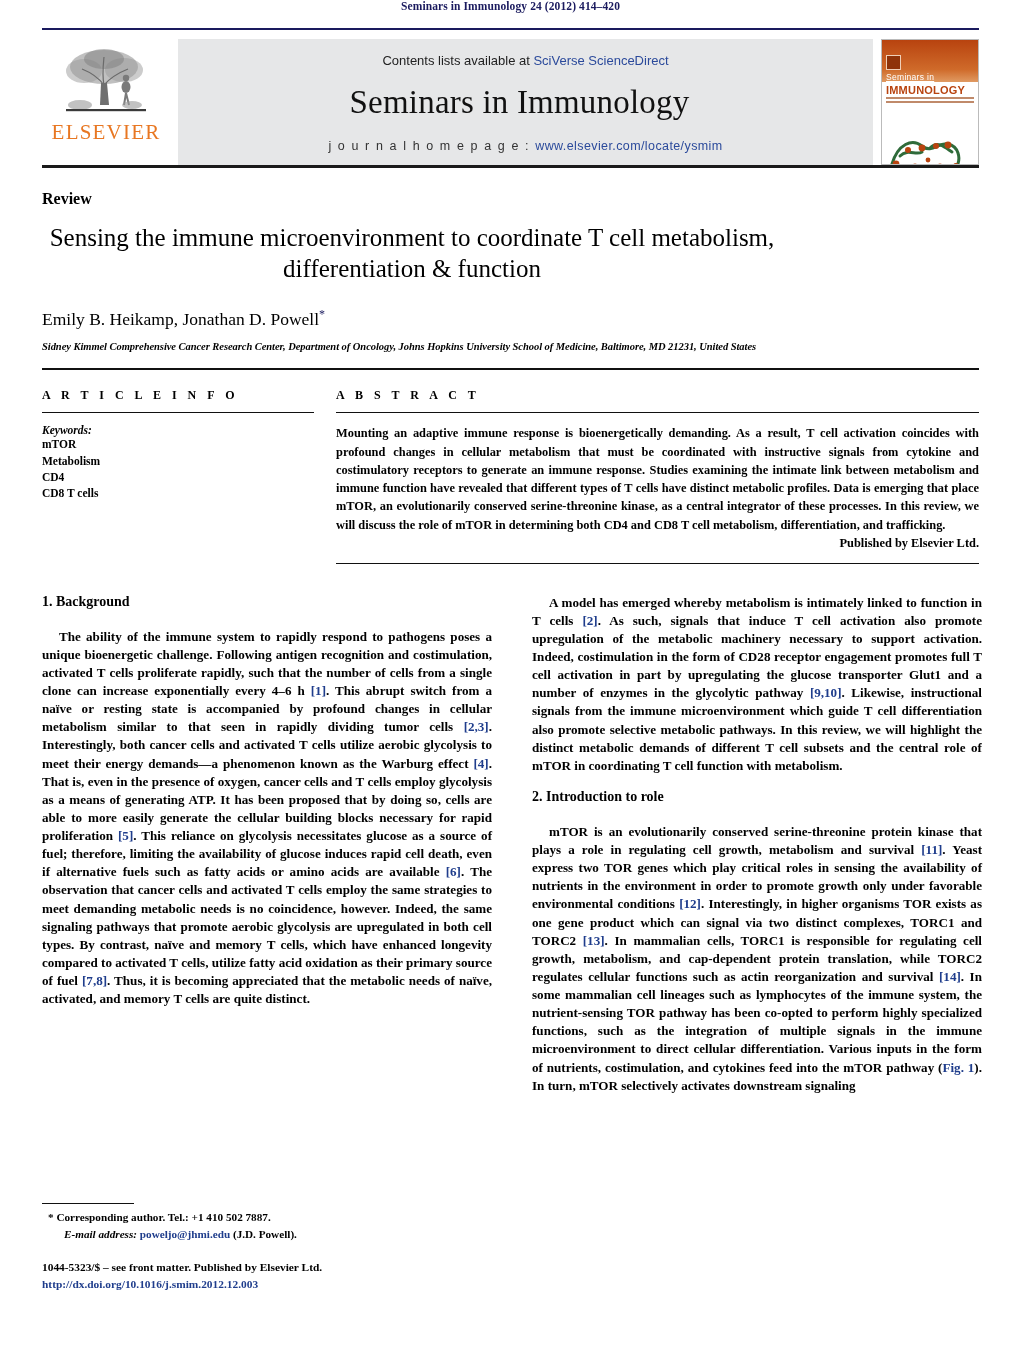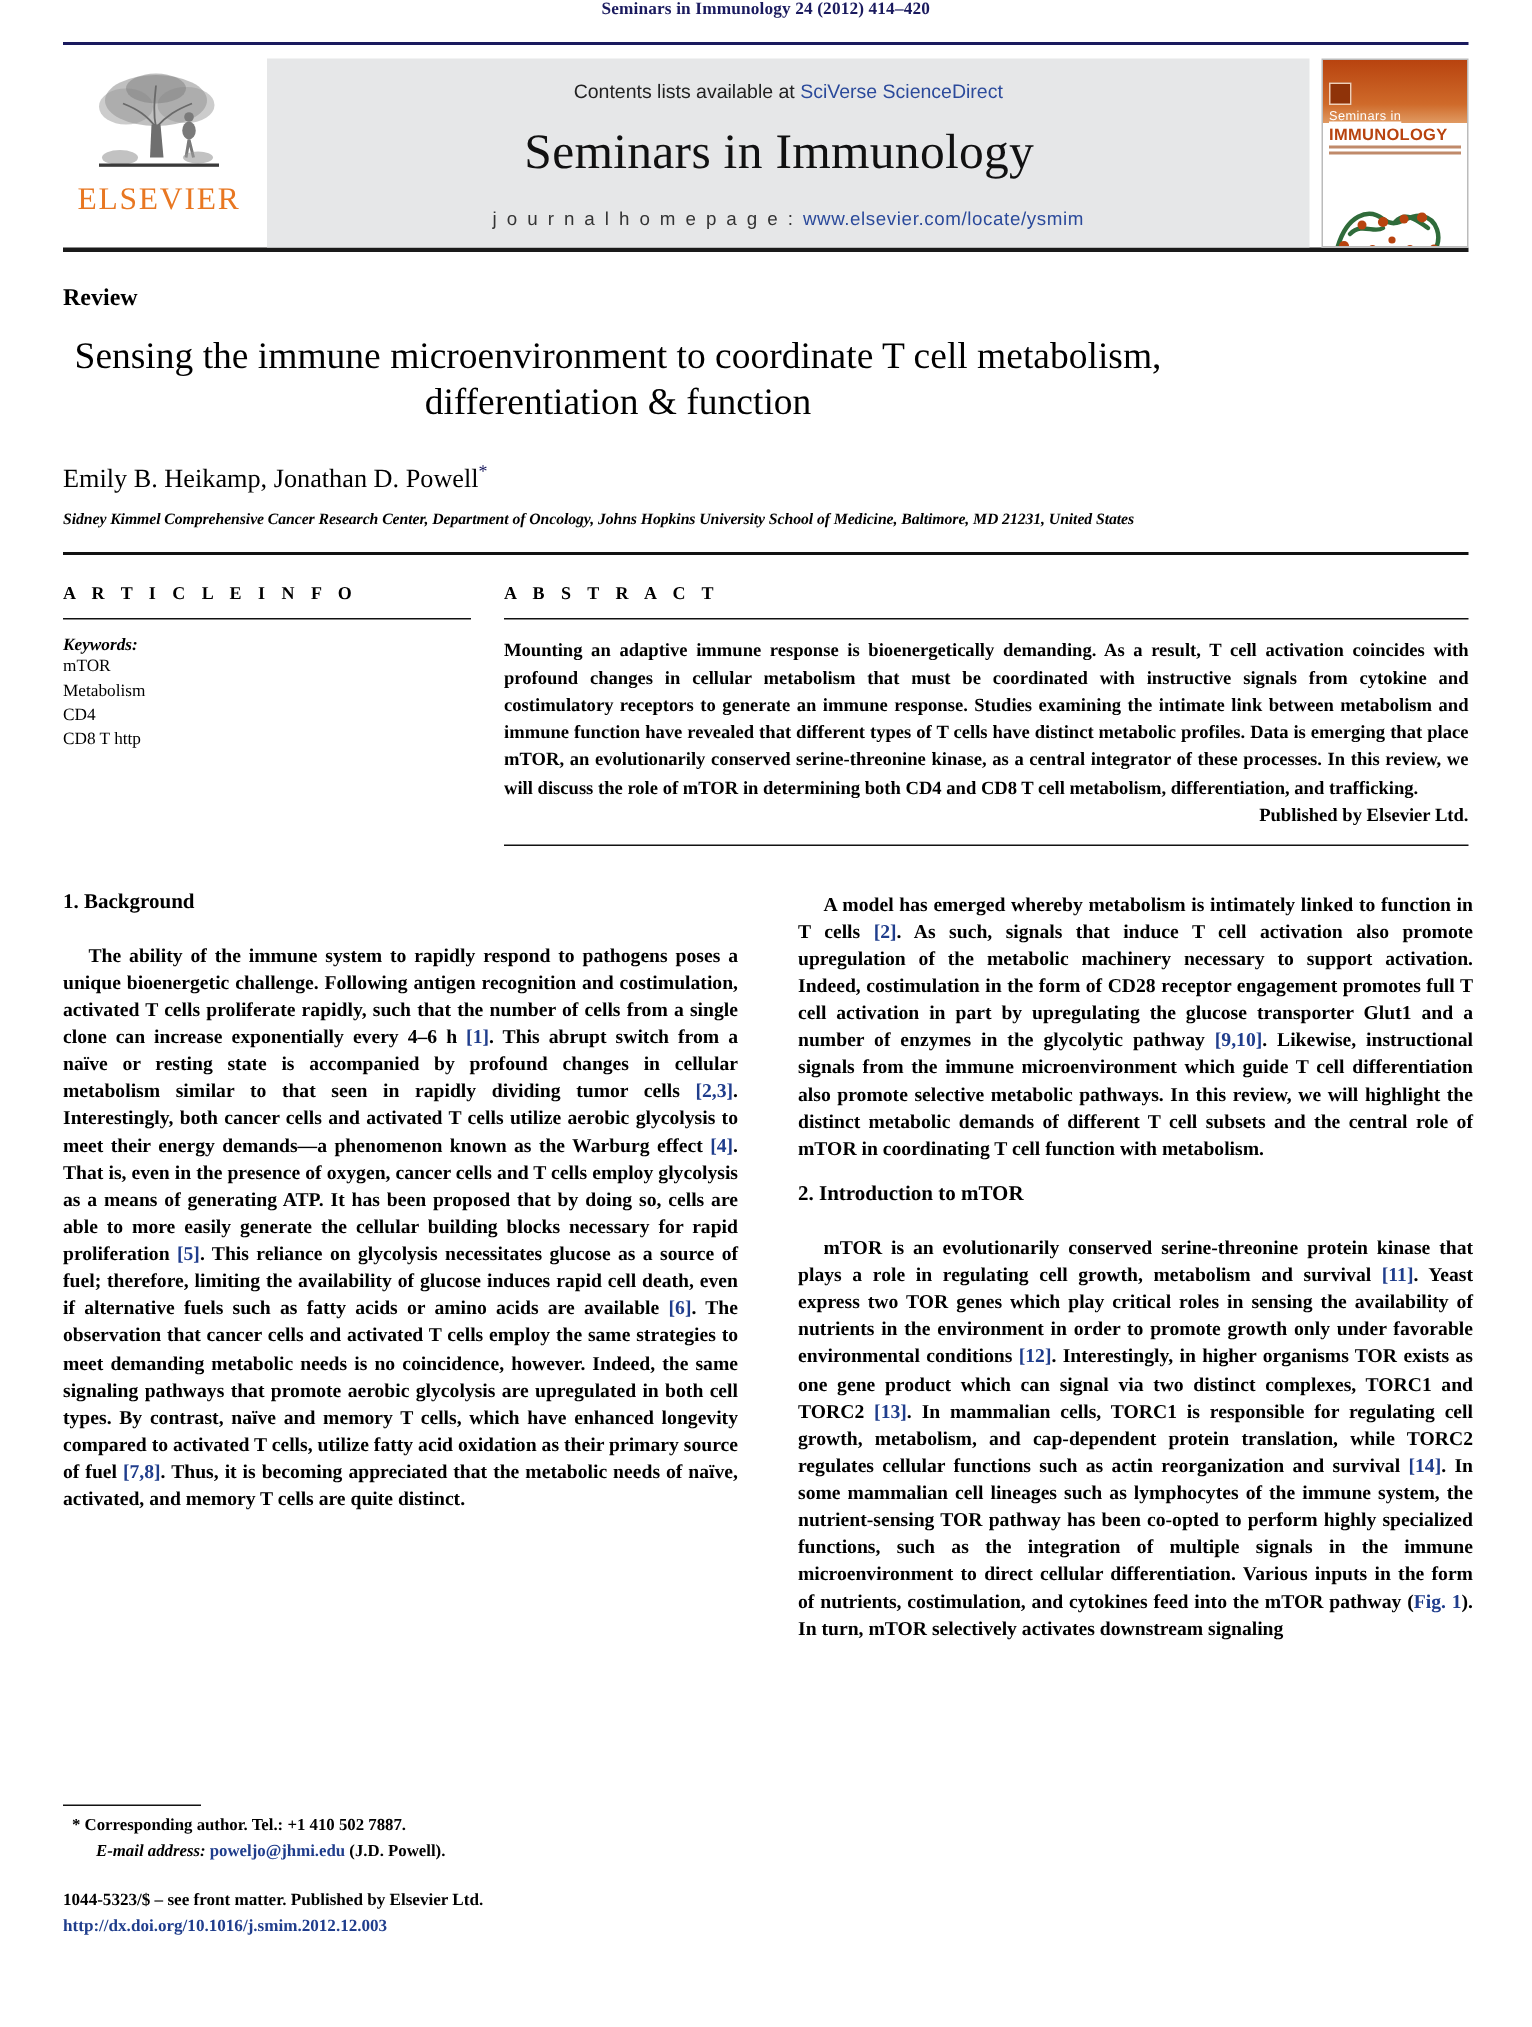--- a/index.html
+++ b/index.html
@@ -185,21 +185,21 @@
   .col-abs  { flex: 1 1 auto; padding-left: 22px; }
   .sec-head {
     font-family: "Liberation Serif", serif;
     font-size: 12px;
     font-weight: bold;
     letter-spacing: 4px;
     margin-bottom: 9px;
   }
   .thin-rule { border-top: 1.6px solid #111; margin-bottom: 11px; }
   .kw-title { font-size: 11.5px; font-style: italic; font-weight: bold; }
-  .kw-list { font-size: 11.5px; font-weight: normal; line-height: 1.42; }
+  .kw-list { font-size: 11.5px; font-weight: bold; line-height: 1.42; }
   .abs-body {
     font-size: 12.4px;
     font-weight: bold;
     line-height: 1.47;
     text-align: justify;
   }
   .abs-pub {
     font-size: 12.4px;
     font-weight: bold;
     text-align: right;
@@ -361,21 +361,21 @@
 
   <div class="info-abstract">
     <div class="col-info">
       <div class="sec-head">A R T I C L E   I N F O</div>
       <div class="thin-rule"></div>
       <div class="kw-title">Keywords:</div>
       <div class="kw-list">
         <div>mTOR</div>
         <div>Metabolism</div>
         <div>CD4</div>
-        <div>CD8 T http</div>
+        <div>CD8 T cells</div>
       </div>
     </div>
     <div class="col-abs">
       <div class="sec-head">A B S T R A C T</div>
       <div class="thin-rule"></div>
       <div class="abs-body">Mounting an adaptive immune response is bioenergetically demanding. As a result, T cell activation coincides with profound changes in cellular metabolism that must be coordinated with instructive signals from cytokine and costimulatory receptors to generate an immune response. Studies examining the intimate link between metabolism and immune function have revealed that different types of T cells have distinct metabolic profiles. Data is emerging that place mTOR, an evolutionarily conserved serine-threonine kinase, as a central integrator of these processes. In this review, we will discuss the role of mTOR in determining both CD4 and CD8 T cell metabolism, differentiation, and trafficking.</div>
       <div class="abs-pub">Published by Elsevier Ltd.</div>
       <div class="abs-bottom-rule"></div>
     </div>
   </div>
@@ -386,21 +386,21 @@
         <span>1.</span>
         <span>Background</span>
       </div>
       <p class="para">The ability of the immune system to rapidly respond to pathogens poses a unique bioenergetic challenge. Following antigen recognition and costimulation, activated T cells proliferate rapidly, such that the number of cells from a single clone can increase exponentially every 4–6 h <span class="ref" style="color:#1f3d8c">[1]</span>. This abrupt switch from a naïve or resting state is accompanied by profound changes in cellular metabolism similar to that seen in rapidly dividing tumor cells <span class="ref" style="color:#1f3d8c">[2,3]</span>. Interestingly, both cancer cells and activated T cells utilize aerobic glycolysis to meet their energy demands—a phenomenon known as the Warburg effect <span class="ref" style="color:#1f3d8c">[4]</span>. That is, even in the presence of oxygen, cancer cells and T cells employ glycolysis as a means of generating ATP. It has been proposed that by doing so, cells are able to more easily generate the cellular building blocks necessary for rapid proliferation <span class="ref" style="color:#1f3d8c">[5]</span>. This reliance on glycolysis necessitates glucose as a source of fuel; therefore, limiting the availability of glucose induces rapid cell death, even if alternative fuels such as fatty acids or amino acids are available <span class="ref" style="color:#1f3d8c">[6]</span>. The observation that cancer cells and activated T cells employ the same strategies to meet demanding metabolic needs is no coincidence, however. Indeed, the same signaling pathways that promote aerobic glycolysis are upregulated in both cell types. By contrast, naïve and memory T cells, which have enhanced longevity compared to activated T cells, utilize fatty acid oxidation as their primary source of fuel <span class="ref" style="color:#1f3d8c">[7,8]</span>. Thus, it is becoming appreciated that the metabolic needs of naïve, activated, and memory T cells are quite distinct.</p>
     </div>
 
     <div class="bcol">
       <p class="para">A model has emerged whereby metabolism is intimately linked to function in T cells <span class="ref" style="color:#1f3d8c">[2]</span>. As such, signals that induce T cell activation also promote upregulation of the metabolic machinery necessary to support activation. Indeed, costimulation in the form of CD28 receptor engagement promotes full T cell activation in part by upregulating the glucose transporter Glut1 and a number of enzymes in the glycolytic pathway <span class="ref" style="color:#1f3d8c">[9,10]</span>. Likewise, instructional signals from the immune microenvironment which guide T cell differentiation also promote selective metabolic pathways. In this review, we will highlight the distinct metabolic demands of different T cell subsets and the central role of mTOR in coordinating T cell function with metabolism.</p>
       <div class="sec-num">
         <span>2.</span>
-        <span>Introduction to mTOR</span>
+        <span>Introduction to role</span>
       </div>
       <p class="para">mTOR is an evolutionarily conserved serine-threonine protein kinase that plays a role in regulating cell growth, metabolism and survival <span class="ref" style="color:#1f3d8c">[11]</span>. Yeast express two TOR genes which play critical roles in sensing the availability of nutrients in the environment in order to promote growth only under favorable environmental conditions <span class="ref" style="color:#1f3d8c">[12]</span>. Interestingly, in higher organisms TOR exists as one gene product which can signal via two distinct complexes, TORC1 and TORC2 <span class="ref" style="color:#1f3d8c">[13]</span>. In mammalian cells, TORC1 is responsible for regulating cell growth, metabolism, and cap-dependent protein translation, while TORC2 regulates cellular functions such as actin reorganization and survival <span class="ref" style="color:#1f3d8c">[14]</span>. In some mammalian cell lineages such as lymphocytes of the immune system, the nutrient-sensing TOR pathway has been co-opted to perform highly specialized functions, such as the integration of multiple signals in the immune microenvironment to direct cellular differentiation. Various inputs in the form of nutrients, costimulation, and cytokines feed into the mTOR pathway (<span class="ref" style="color:#1f3d8c">Fig. 1</span>). In turn, mTOR selectively activates downstream signaling</p>
     </div>
   </div>
 
   <div class="footnote">
     <div class="fn-rule"></div>
     <div class="fn-line">
       <span>*</span>
       <span>Corresponding author. Tel.: +1 410 502 7887.</span>

